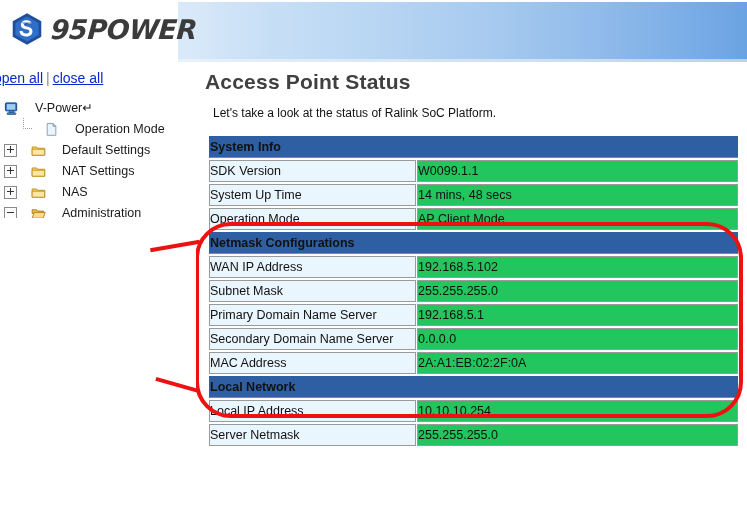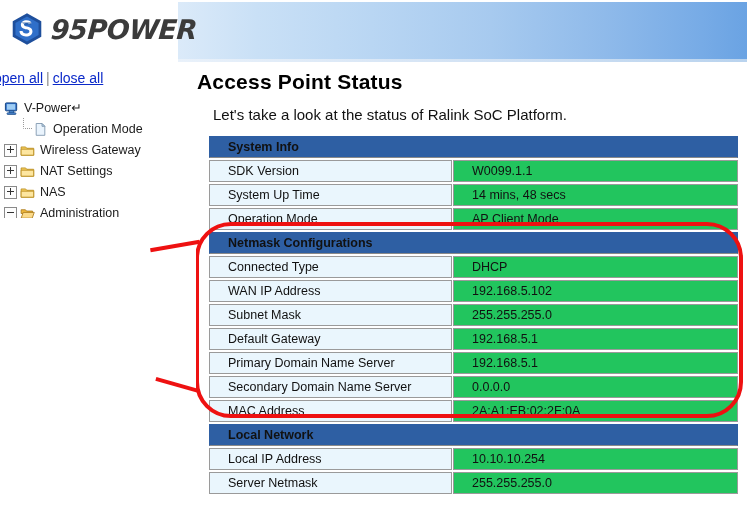--- a/index.html
+++ b/index.html
@@ -87,20 +87,21 @@
     left: 4px; top: 34px;
     font-size: 12.5px;
     color: #1a1a1a;
   }
   .node {
     position: relative;
     display: flex;
     align-items: center;
     height: 21px;
     white-space: nowrap;
+    gap: 11px;
   }
   .expander {
     width: 11px; height: 11px;
     border: 1px solid #8a8a8a;
     background: #fdfdfd;
     margin-right: 3px;
     position: relative;
     flex: 0 0 auto;
     cursor: pointer;
   }
@@ -139,43 +140,43 @@
 
   
   .main {
     position: absolute;
     left: 196px; top: 64px;
     width: 551px; height: 454px;
     background: #ffffff;
   }
   .page-title {
     position: absolute;
-    left: 1px; top: 6px;
+    left: 9px; top: 6px;
     font-size: 21px;
     font-weight: bold;
-    color: #000000;
+    color: #404040;
     letter-spacing: 0.2px;
   }
   .page-subtitle {
     position: absolute;
     left: 17px; top: 42px;
-    font-size: 15px;
+    font-size: 12px;
     color: #111;
   }
 
   table.status-table {
     position: absolute;
     left: 12px; top: 70px;
     width: 531px;
     border-collapse: separate;
     border-spacing: 1px 2px;
     font-size: 12.5px;
   }
   table.status-table td {
-    padding: 2px 18px;
+    padding: 2px 0;
     height: 16px;
     vertical-align: middle;
     color: #111;
   }
   td.section-head {
     background: #2e5fa3;
     color: #ffffff;
     font-weight: bold;
     padding-left: 6px;
     border: 1px solid #2e5fa3;
@@ -281,21 +282,21 @@
               <path d="M9.6,1.6 L9.6,4.6 L12.6,4.6 Z" fill="#c6dcf0" stroke="#7a93ab" stroke-width="0.9"></path>
             </svg>
             <span class="label-txt">Operation Mode</span>
           </div>
           <div class="node indent1">
             <span class="expander plus"></span>
             <svg class="ico" width="15" height="15" viewBox="0 0 16 16">
               <path d="M1.2,4.2 L6,4.2 L7.2,5.6 L14.6,5.6 L14.6,13 L1.2,13 Z" fill="#f6cf60" stroke="#b98c1e" stroke-width="0.9"></path>
               <path d="M1.2,6.6 L14.6,6.6 L14.6,13 L1.2,13 Z" fill="#fde6a0" stroke="#b98c1e" stroke-width="0.9"></path>
             </svg>
-            <span class="label-txt">Wireless Gateway</span>
+            <span class="label-txt">Default Settings</span>
           </div>
           <div class="node indent1">
             <span class="expander plus"></span>
             <svg class="ico" width="15" height="15" viewBox="0 0 16 16">
               <path d="M1.2,4.2 L6,4.2 L7.2,5.6 L14.6,5.6 L14.6,13 L1.2,13 Z" fill="#f6cf60" stroke="#b98c1e" stroke-width="0.9"></path>
               <path d="M1.2,6.6 L14.6,6.6 L14.6,13 L1.2,13 Z" fill="#fde6a0" stroke="#b98c1e" stroke-width="0.9"></path>
             </svg>
             <span class="label-txt">NAT Settings</span>
           </div>
           <div class="node indent1">
@@ -388,34 +389,26 @@
             <td class="v">14 mins, 48 secs</td>
           </tr>
           <tr>
             <td class="k">Operation Mode</td>
             <td class="v">AP Client Mode</td>
           </tr>
           <tr>
             <td class="section-head" colspan="2">Netmask Configurations</td>
           </tr>
           <tr>
-            <td class="k">Connected Type</td>
-            <td class="v">DHCP</td>
-          </tr>
-          <tr>
             <td class="k">WAN IP Address</td>
             <td class="v">192.168.5.102</td>
           </tr>
           <tr>
             <td class="k">Subnet Mask</td>
             <td class="v">255.255.255.0</td>
-          </tr>
-          <tr>
-            <td class="k">Default Gateway</td>
-            <td class="v">192.168.5.1</td>
           </tr>
           <tr>
             <td class="k">Primary Domain Name Server</td>
             <td class="v">192.168.5.1</td>
           </tr>
           <tr>
             <td class="k">Secondary Domain Name Server</td>
             <td class="v">0.0.0.0</td>
           </tr>
           <tr>

